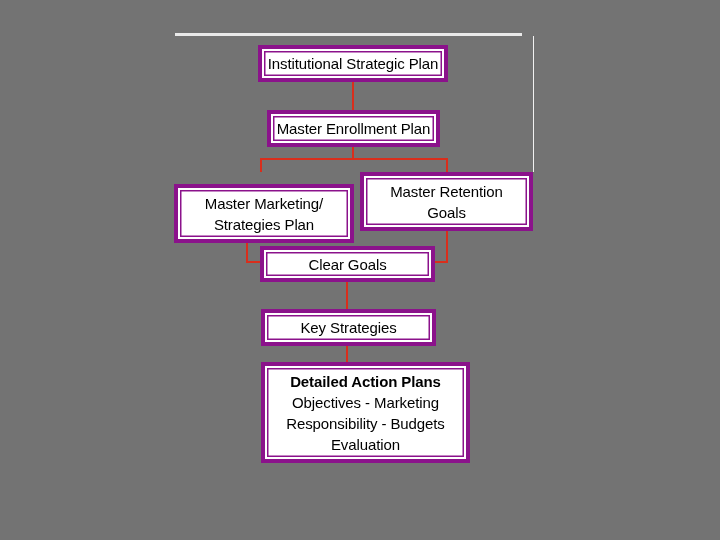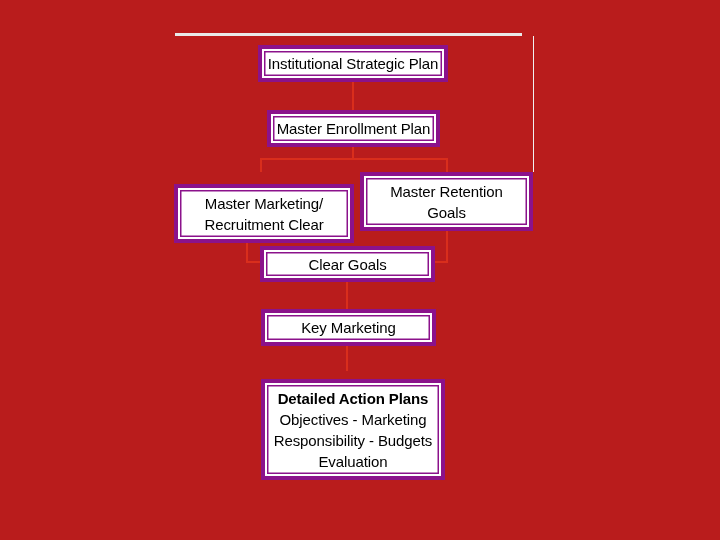--- a/index.html
+++ b/index.html
@@ -1,19 +1,19 @@
 <!DOCTYPE html>
 <html style="--purple: #8b128b; --red: #d92e1c;"><head>
 <meta charset="utf-8">
 <style>
   html,body{margin:0;padding:0;background:#fff;}
   .stage{
     position:relative;
     width:720px;height:540px;
-    background:#b91c1c;
+    background:#737373;
     font-family:"Liberation Sans","DejaVu Sans",sans-serif;
     color:#000;
     overflow:hidden;
   }
   
   .node{
     position:absolute;
     box-sizing:border-box;
     background:#fff;
     border:4px solid var(--purple,#8b128b);
@@ -62,36 +62,36 @@
   <div class="node" style="left:258px;top:45px;width:190px;height:37px;">
     <span>Institutional Strategic Plan</span>
   </div>
 
   <div class="node" style="left:267px;top:110px;width:173px;height:37px;">
     <span>Master Enrollment Plan</span>
   </div>
 
   <div class="node" style="left:174px;top:184px;width:180px;height:59px;">
     <span>Master Marketing/</span>
-    <span>Recruitment Clear</span>
+    <span>Strategies Plan</span>
   </div>
 
   <div class="node" style="left:360px;top:172px;width:173px;height:59px;">
     <span>Master Retention</span>
     <span>Goals</span>
   </div>
 
   <div class="node" style="left:260px;top:246px;width:175px;height:36px;">
     <span>Clear Goals</span>
   </div>
 
   <div class="node" style="left:261px;top:309px;width:175px;height:37px;">
-    <span>Key Marketing</span>
+    <span>Key Strategies</span>
   </div>
 
-  <div class="node" style="left:261px;top:379px;width:184px;height:101px;">
+  <div class="node" style="left:261px;top:362px;width:209px;height:101px;">
     <span class="bold">Detailed Action Plans</span>
     <span>Objectives - Marketing</span>
     <span>Responsibility - Budgets</span>
     <span>Evaluation</span>
   </div>
 
 </div>
 
 </body></html>

